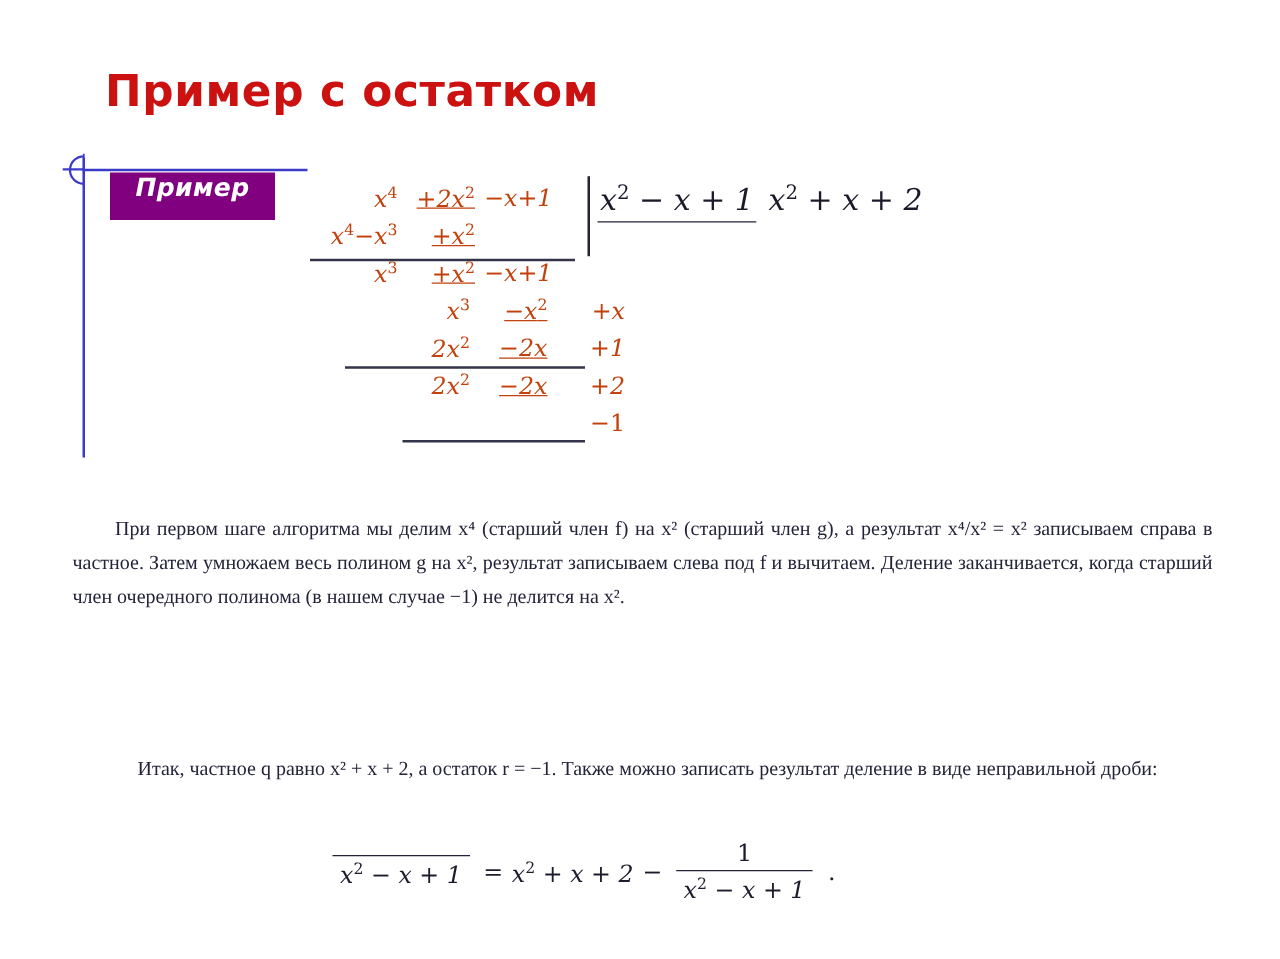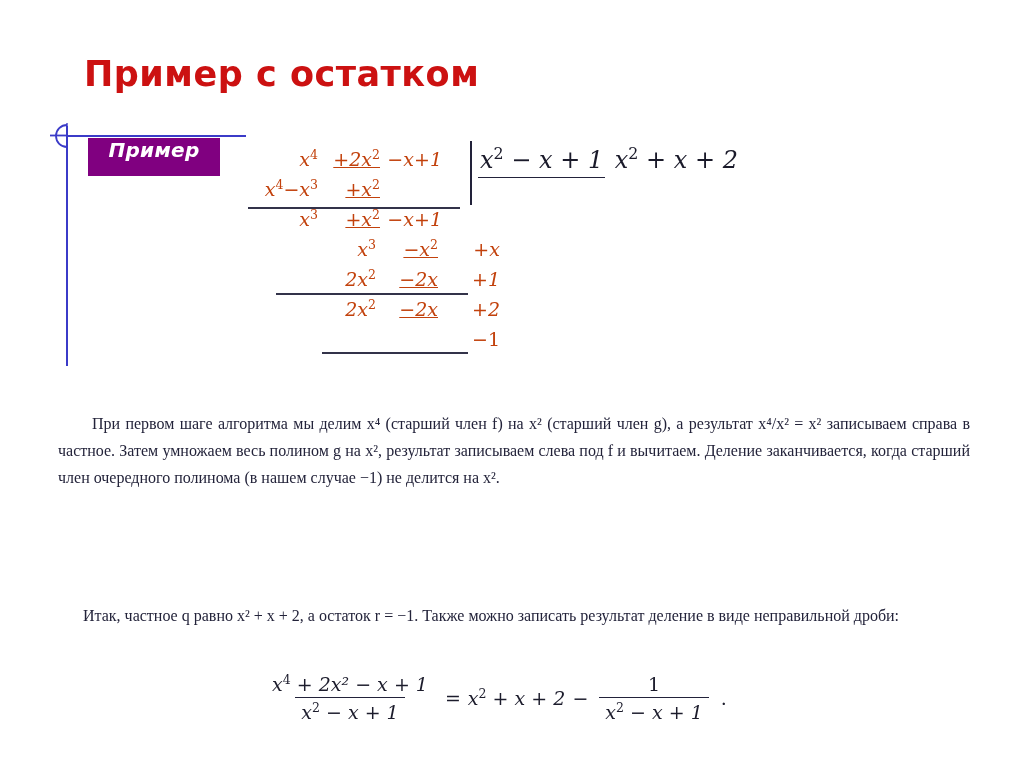--- a/index.html
+++ b/index.html
@@ -143,21 +143,21 @@
     position: absolute;
     font-family: "Liberation Serif", "DejaVu Serif", serif;
     font-size: 16px;
     line-height: 27px;
     color: #23233a;
     width: 912px;
     text-align: justify;
     text-indent: 34px;
   }
   .para-1 { left: 58px; top: 394px; }
-  .para-2 { left: 49px; top: 586px; }
+  .para-2 { left: 76px; top: 586px; }
 
   
   .final-eq {
     position: absolute;
     left: 262px;
     top: 672px;
     display: flex;
     align-items: center;
     font-family: "DejaVu Serif", "Liberation Serif", serif;
     font-size: 19px;
@@ -245,21 +245,20 @@
   <div class="divisor math"><span>x</span><sup>2</sup><span> − x + 1</span></div>
   <div class="quotient math"><span>x</span><sup>2</sup><span> + x + 2</span></div>
 </div>
 
 <p class="para para-1">При первом шаге алгоритма мы делим x⁴ (старший член f) на x² (старший член g), а результат x⁴/x² = x² записываем справа в частное. Затем умножаем весь полином g на x², результат записываем слева под f и вычитаем. Деление заканчивается, когда старший член очередного полинома (в нашем случае −1) не делится на x².</p>
 
 <p class="para para-2">Итак, частное q равно x² + x + 2, а остаток r = −1. Также можно записать результат деление в виде неправильной дроби:</p>
 
 <div class="final-eq">
   <span class="frac">
-    <span class="num math"><span>x</span><sup>4</sup><span> + 2x² − x + 1</span></span>
     <span class="den math"><span>x</span><sup>2</sup><span> − x + 1</span></span>
   </span>
   <span class="op">=</span>
   <span class="math"><span>x</span><sup>2</sup><span> + x + 2</span></span>
   <span class="op">−</span>
   <span class="frac">
     <span class="num math-up">1</span>
     <span class="den math"><span>x</span><sup>2</sup><span> − x + 1</span></span>
   </span>
   <span class="period">.</span>

